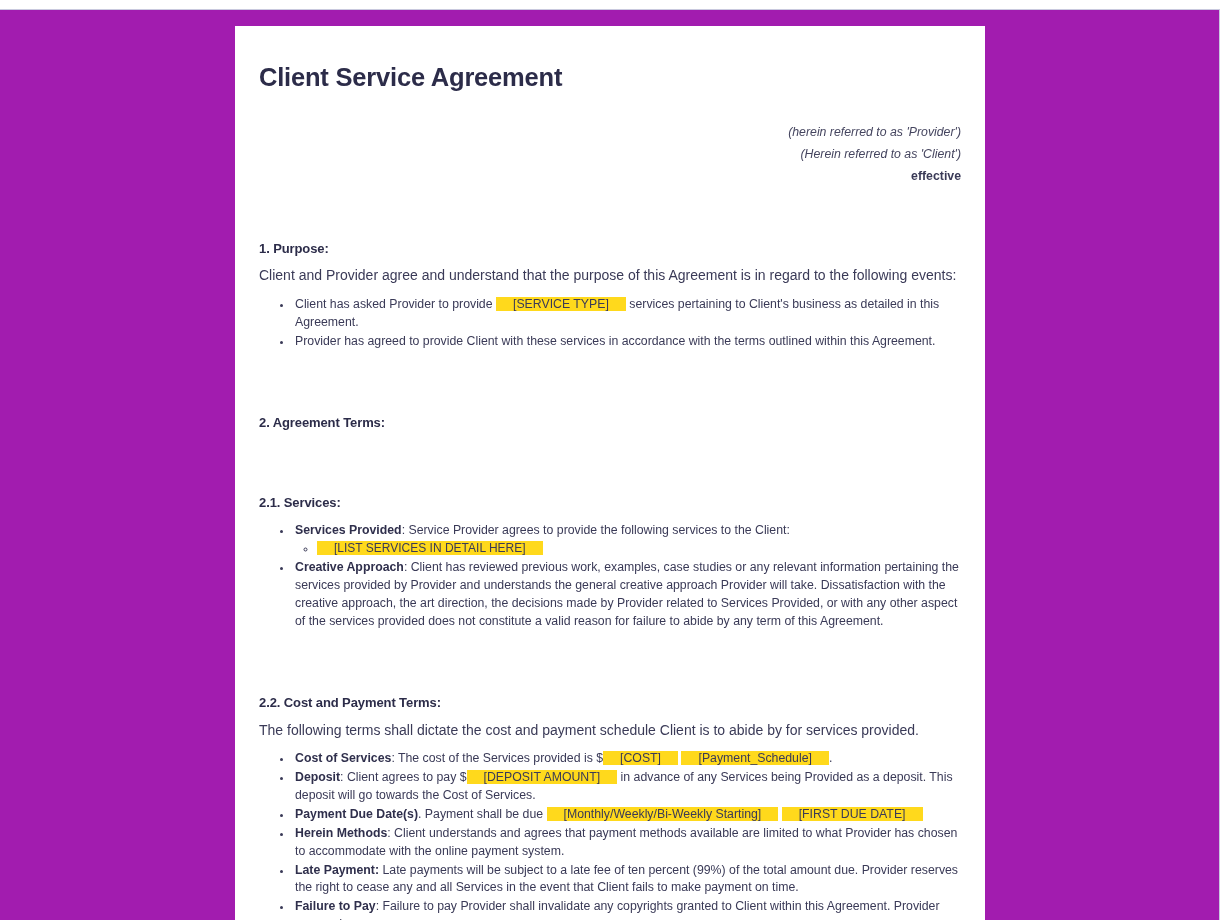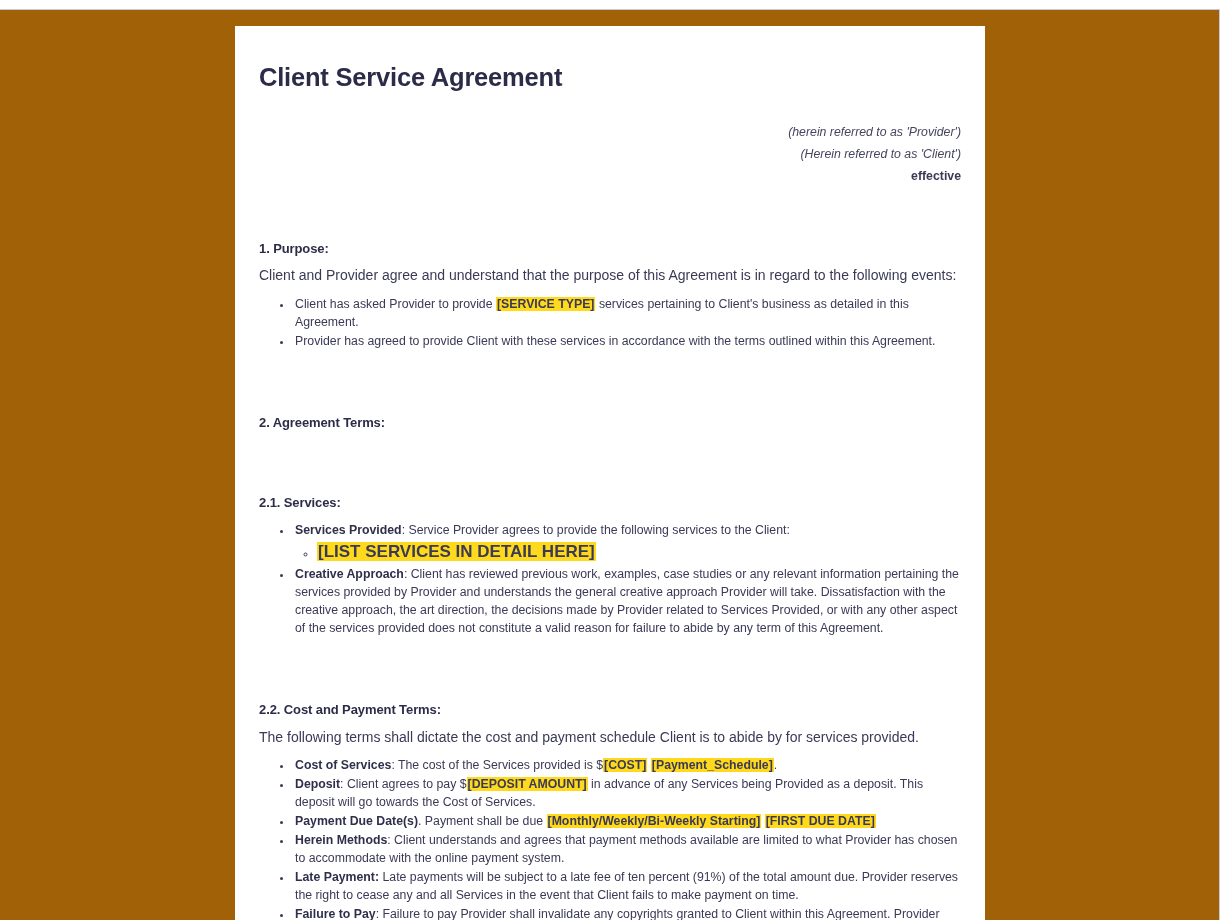--- a/index.html
+++ b/index.html
@@ -21,21 +21,21 @@
     height: 10px;
     background: #ffffff;
     border-bottom: 1px solid #c9c9de;
     box-sizing: border-box;
   }
 
   
   .viewport {
     position: relative;
     height: 910px;
-    background: #a16207;
+    background: #a21caf;
     overflow: hidden;
     box-sizing: border-box;
     border-right: 1px solid #c9c9de;
   }
 
   
   .page {
     position: absolute;
     left: 235px;
     top: 16px;
@@ -104,38 +104,37 @@
     list-style-type: circle;
   }
   ul.lvl1 > li {
     font-size: 12.3px;
     color: #3a3a57;
     line-height: 1.46;
     margin: 0 0 1px 0;
     padding-left: 2px;
   }
   ul.lvl2 > li {
-    font-size: 17px;
+    font-size: 12px;
     color: #3a3a57;
     line-height: 1.46;
   }
   ul.lvl1 > li::marker,
   ul.lvl2 > li::marker {
     color: #3a3a57;
     font-size: 11px;
   }
 
   b, .b { font-weight: bold; color: #2f2f4c; }
 
   .hl {
     background: #ffd91c;
     color: #3a3a57;
-    padding: 0 1px;
+    padding: 0 17px;
     box-decoration-break: clone;
-    font-weight: bold;
     -webkit-box-decoration-break: clone;
   }
 
   .sp { margin-top: 10px; }
 </style>
 </head>
 <body>
 
 <div class="top-strip"></div>
 
@@ -183,21 +182,21 @@
       <ul class="lvl1">
 
         <li><b>Cost of Services</b><span>: The cost of the Services provided is $</span><span class="hl">[COST]</span><span> </span><span class="hl">[Payment_Schedule]</span><span>.</span></li>
 
         <li><b>Deposit</b><span>: Client agrees to pay $</span><span class="hl">[DEPOSIT AMOUNT]</span><span> in advance of any Services being Provided as a deposit. This deposit will go towards the Cost of Services.</span></li>
 
         <li><b>Payment Due Date(s)</b><span>. Payment shall be due </span><span class="hl">[Monthly/Weekly/Bi-Weekly Starting]</span><span> </span><span class="hl">[FIRST DUE DATE]</span></li>
 
         <li><b>Herein Methods</b><span>: Client understands and agrees that payment methods available are limited to what Provider has chosen to accommodate with the online payment system.</span></li>
 
-        <li><b>Late Payment:</b><span> Late payments will be subject to a late fee of ten percent (91%) of the total amount due. Provider reserves the right to cease any and all Services in the event that Client fails to make payment on time.</span></li>
+        <li><b>Late Payment:</b><span> Late payments will be subject to a late fee of ten percent (99%) of the total amount due. Provider reserves the right to cease any and all Services in the event that Client fails to make payment on time.</span></li>
 
         <li><b>Failure to Pay</b><span>: Failure to pay Provider shall invalidate any copyrights granted to Client within this Agreement. Provider may and</span></li>
 
       </ul>
     </div>
 
   </div>
 </div>
 
 </body></html>

